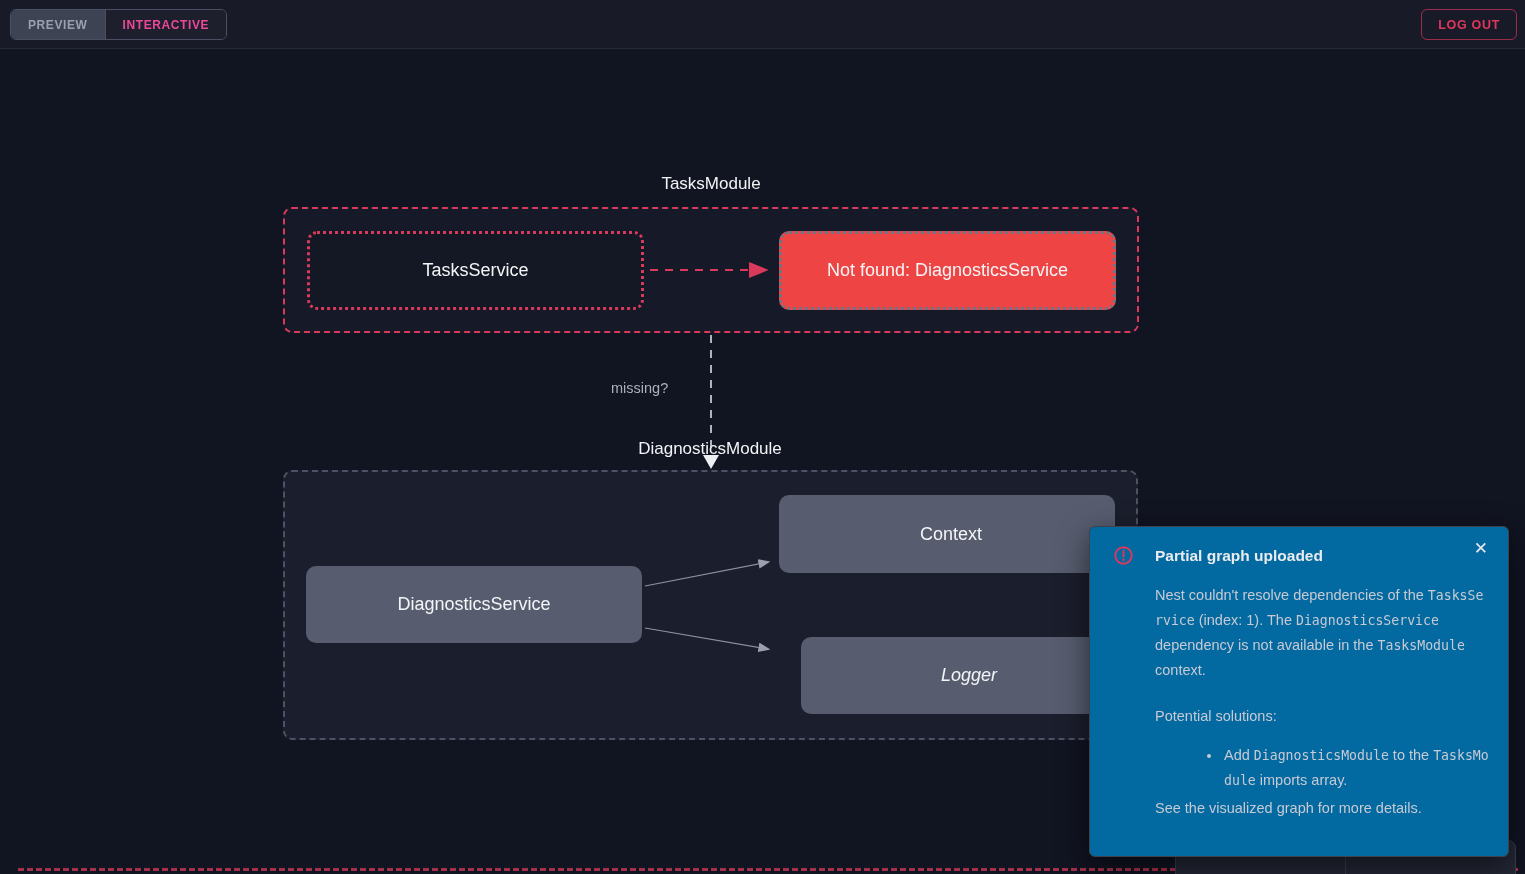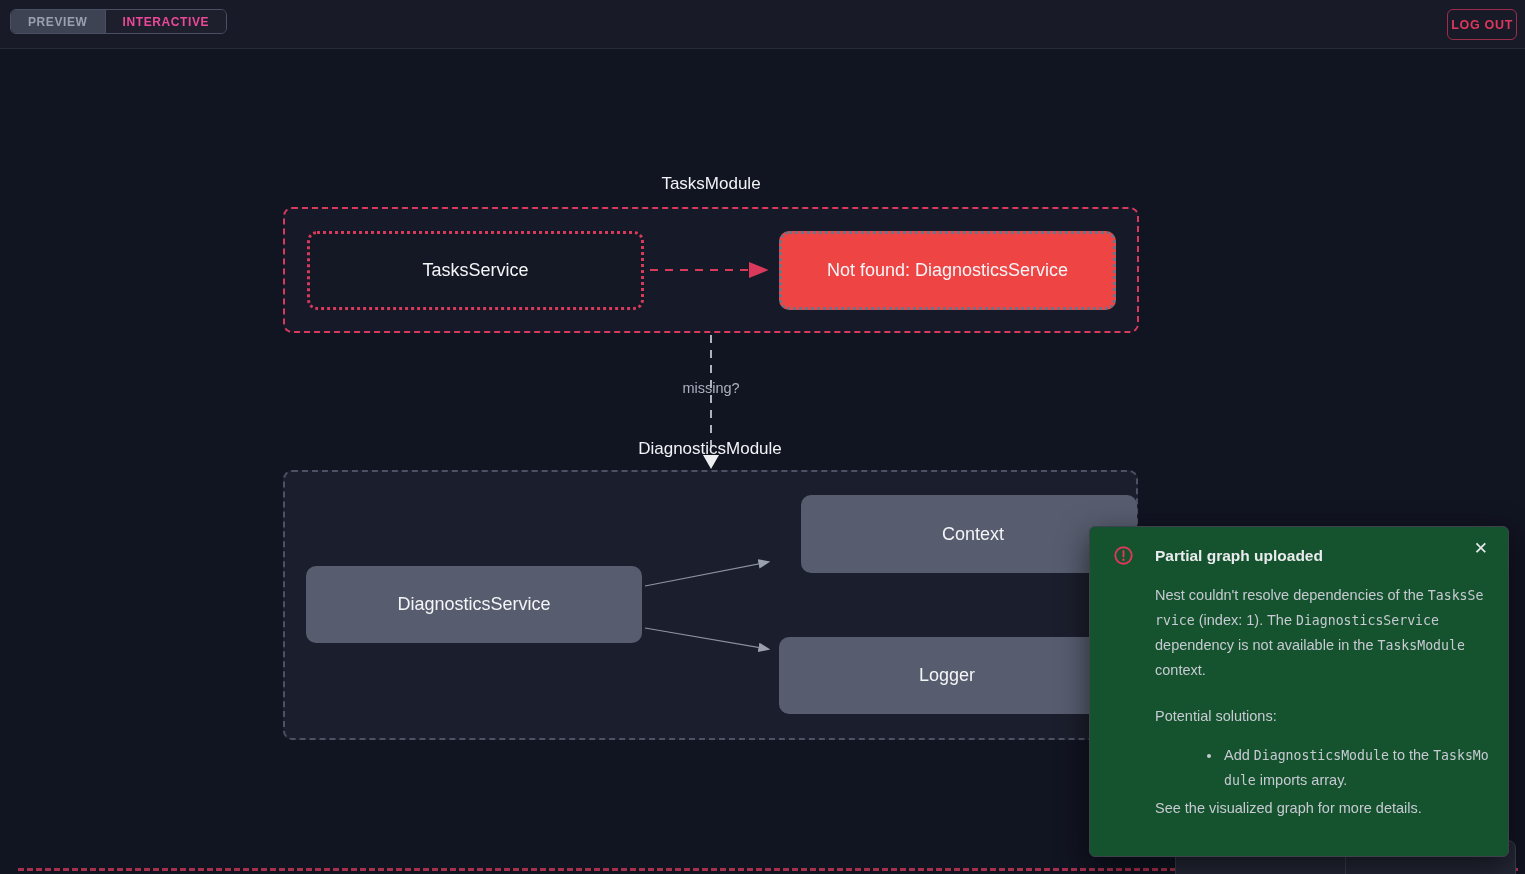--- a/index.html
+++ b/index.html
@@ -13,41 +13,41 @@
   }
 
   
   .topbar {
     position: absolute; left: 0; top: 0; width: 1525px; height: 49px;
     background: #181b27;
     border-bottom: 1px solid #262b3a;
     z-index: 10;
   }
   .mode-toggle {
-    position: absolute; left: 10px; top: 9px; height: 25px;
+    position: absolute; left: 10px; top: 9px; height: 31px;
     display: flex;
     border: 1px solid #4a4f63;
     border-radius: 6px;
     overflow: hidden;
   }
   .mode-toggle button {
     height: 100%;
     border: none;
     font-family: "Liberation Sans", sans-serif;
     font-size: 12px;
     font-weight: bold;
     letter-spacing: 0.6px;
     padding: 0 17px;
     cursor: pointer;
   }
   .tab-inactive { background: #3e4353; color: #99a0b0; }
   .tab-active   { background: #1d202c; color: #ec4899; border-left: 1px solid #4a4f63 !important; }
   .logout-btn {
     position: absolute; right: 8px; top: 9px; height: 31px;
-    padding: 0 3px;
+    padding: 0 16px;
     background: transparent;
     border: 1px solid rgba(224, 55, 92, 0.65);
     border-radius: 6px;
     color: #e0375c;
     font-family: "Liberation Sans", sans-serif;
     font-size: 12.5px;
     font-weight: bold;
     letter-spacing: 0.7px;
     cursor: pointer;
   }
@@ -92,32 +92,32 @@
     background: #141724;
     border: 3px dotted #d93a5c;
   }
   .node-not-found {
     left: 779px; top: 182px; width: 337px; height: 79px;
     background: #ef4444;
     border: 3px dotted #6e7487;
   }
   .node-solid { background: #575d6f; }
   .node-diag-service { left: 306px; top: 517px; width: 336px; height: 77px; }
-  .node-context      { left: 801px; top: 446px; width: 336px; height: 78px; padding-left: 8px; }
-  .node-logger       { left: 779px; top: 588px; width: 336px; height: 77px; }
+  .node-context      { left: 779px; top: 446px; width: 336px; height: 78px; padding-left: 8px; }
+  .node-logger       { left: 801px; top: 588px; width: 336px; height: 77px; font-style: italic; }
 
   .edges-layer {
     position: absolute; left: 0; top: 0; width: 1525px; height: 825px;
     pointer-events: none;
     z-index: 3;
   }
   .edge-label {
     position: absolute;
     left: 611px; top: 331px; width: 200px;
-    text-align: center;
+    text-align: left;
     font-size: 14.5px;
     color: #aab0bd;
     z-index: 4;
   }
 
   
   .bottom-module-edge {
     position: absolute; left: 18px; top: 819px; width: 1500px; height: 10px;
     border-top: 3px dashed rgba(217, 58, 92, 0.75);
     z-index: 1;
@@ -129,21 +129,21 @@
     border-radius: 8px 8px 0 0;
     display: flex;
     z-index: 5;
   }
   .graph-controls-bar .ctrl-segment { flex: 1; background: transparent; border: none; cursor: pointer; }
   .graph-controls-bar .ctrl-segment + .ctrl-segment { border-left: 1px solid #3a3f4d; }
 
   
   .notification {
     position: absolute; left: 1089px; top: 477px; width: 420px; height: 331px;
-    background: #14532d;
+    background: #0369a1;
     border: 1px solid #3d424f;
     border-radius: 6px;
     box-shadow: 0 10px 30px rgba(0, 0, 0, 0.55);
     z-index: 6;
   }
   .notif-icon { position: absolute; left: 24px; top: 19px; width: 19px; height: 19px; }
   .notif-title {
     position: absolute; left: 65px; top: 20px;
     font-size: 15.5px; font-weight: bold; color: #eaebef;
   }

